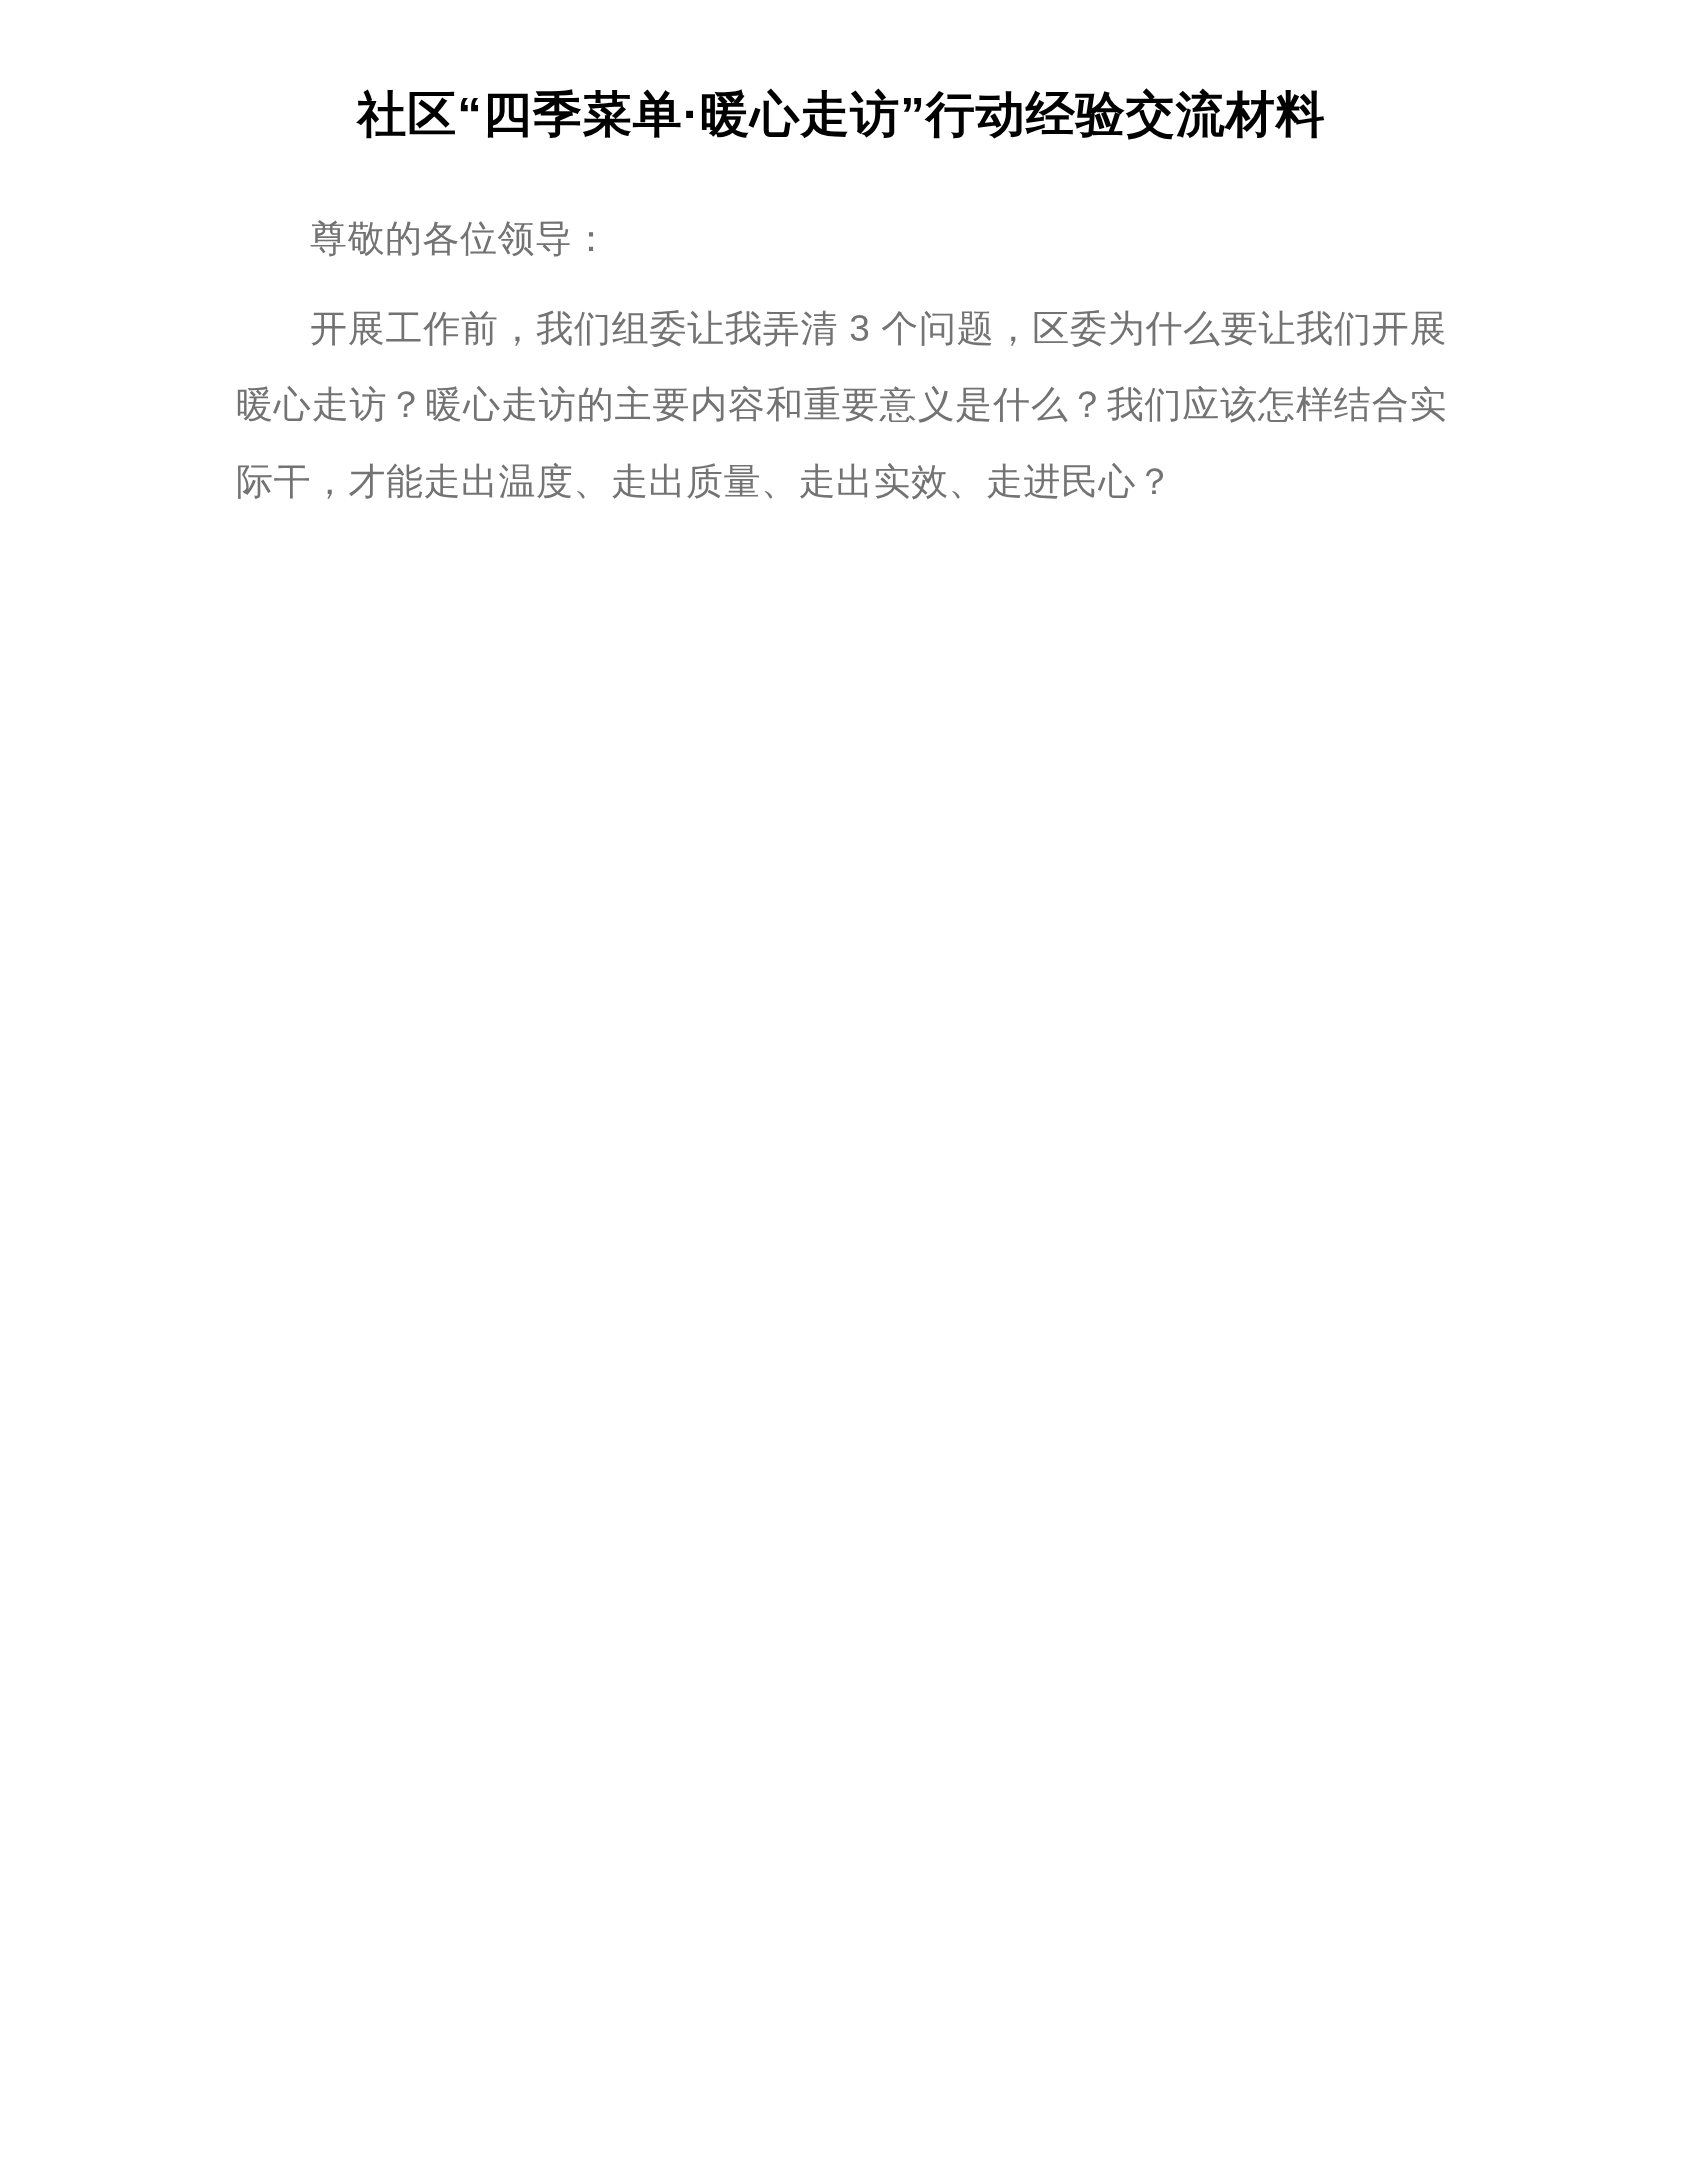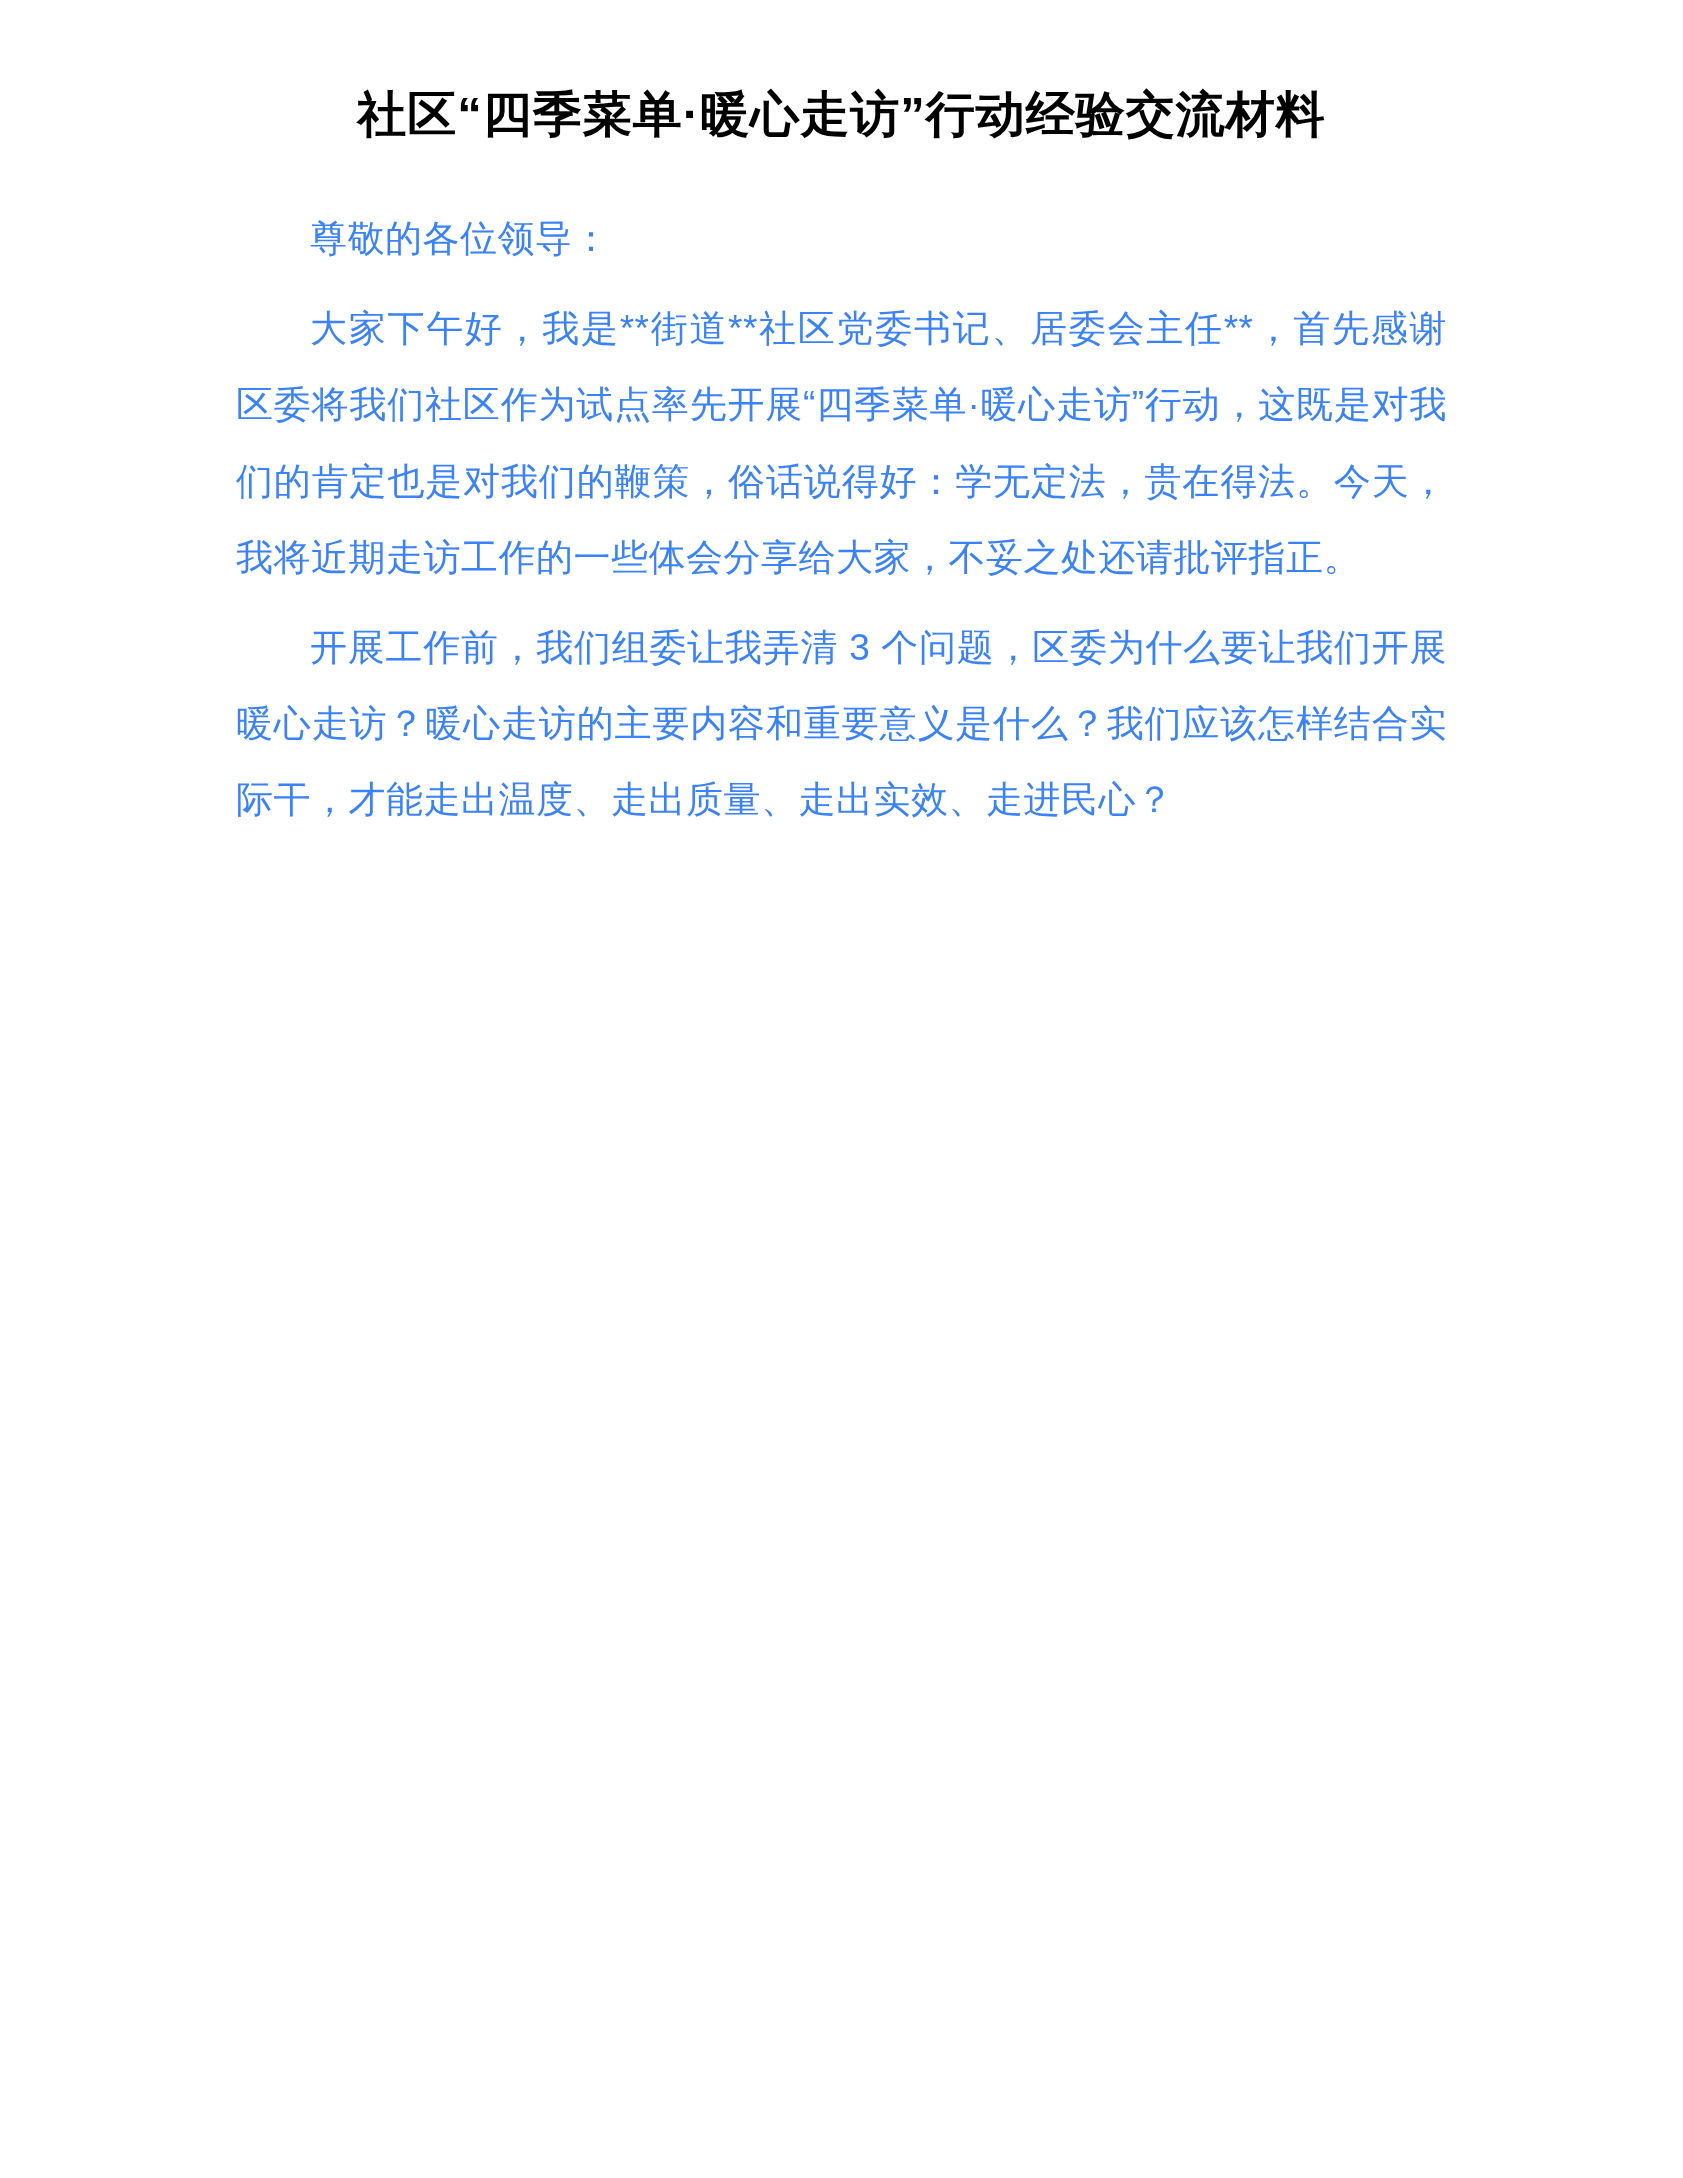--- a/index.html
+++ b/index.html
@@ -27,31 +27,30 @@
     letter-spacing: 1px;
     color: #000000;
   }
   .doc-para {
     margin: 0 0 14px 0;
     font-size: 37px;
     line-height: 2.06;
     text-align: justify;
     text-justify: inter-ideograph;
     text-indent: 2em;
-    color: #3b82f6;
+    color: #737373;
     letter-spacing: 0.5px;
   }
 </style>
 </head>
 <body>
 
 <div class="page">
   <h1 class="doc-title">社区“四季菜单·暖心走访”行动经验交流材料</h1>
 
   <p class="doc-para">尊敬的各位领导：</p>
 
-  <p class="doc-para">大家下午好，我是**街道**社区党委书记、居委会主任**，首先感谢区委将我们社区作为试点率先开展“四季菜单·暖心走访”行动，这既是对我们的肯定也是对我们的鞭策，俗话说得好：学无定法，贵在得法。今天，我将近期走访工作的一些体会分享给大家，不妥之处还请批评指正。</p>
 
   <p class="doc-para">开展工作前，我们组委让我弄清 3 个问题，区委为什么要让我们开展暖心走访？暖心走访的主要内容和重要意义是什么？我们应该怎样结合实际干，才能走出温度、走出质量、走出实效、走进民心？</p>
 
 
 </div>
 
 
 </body></html>

